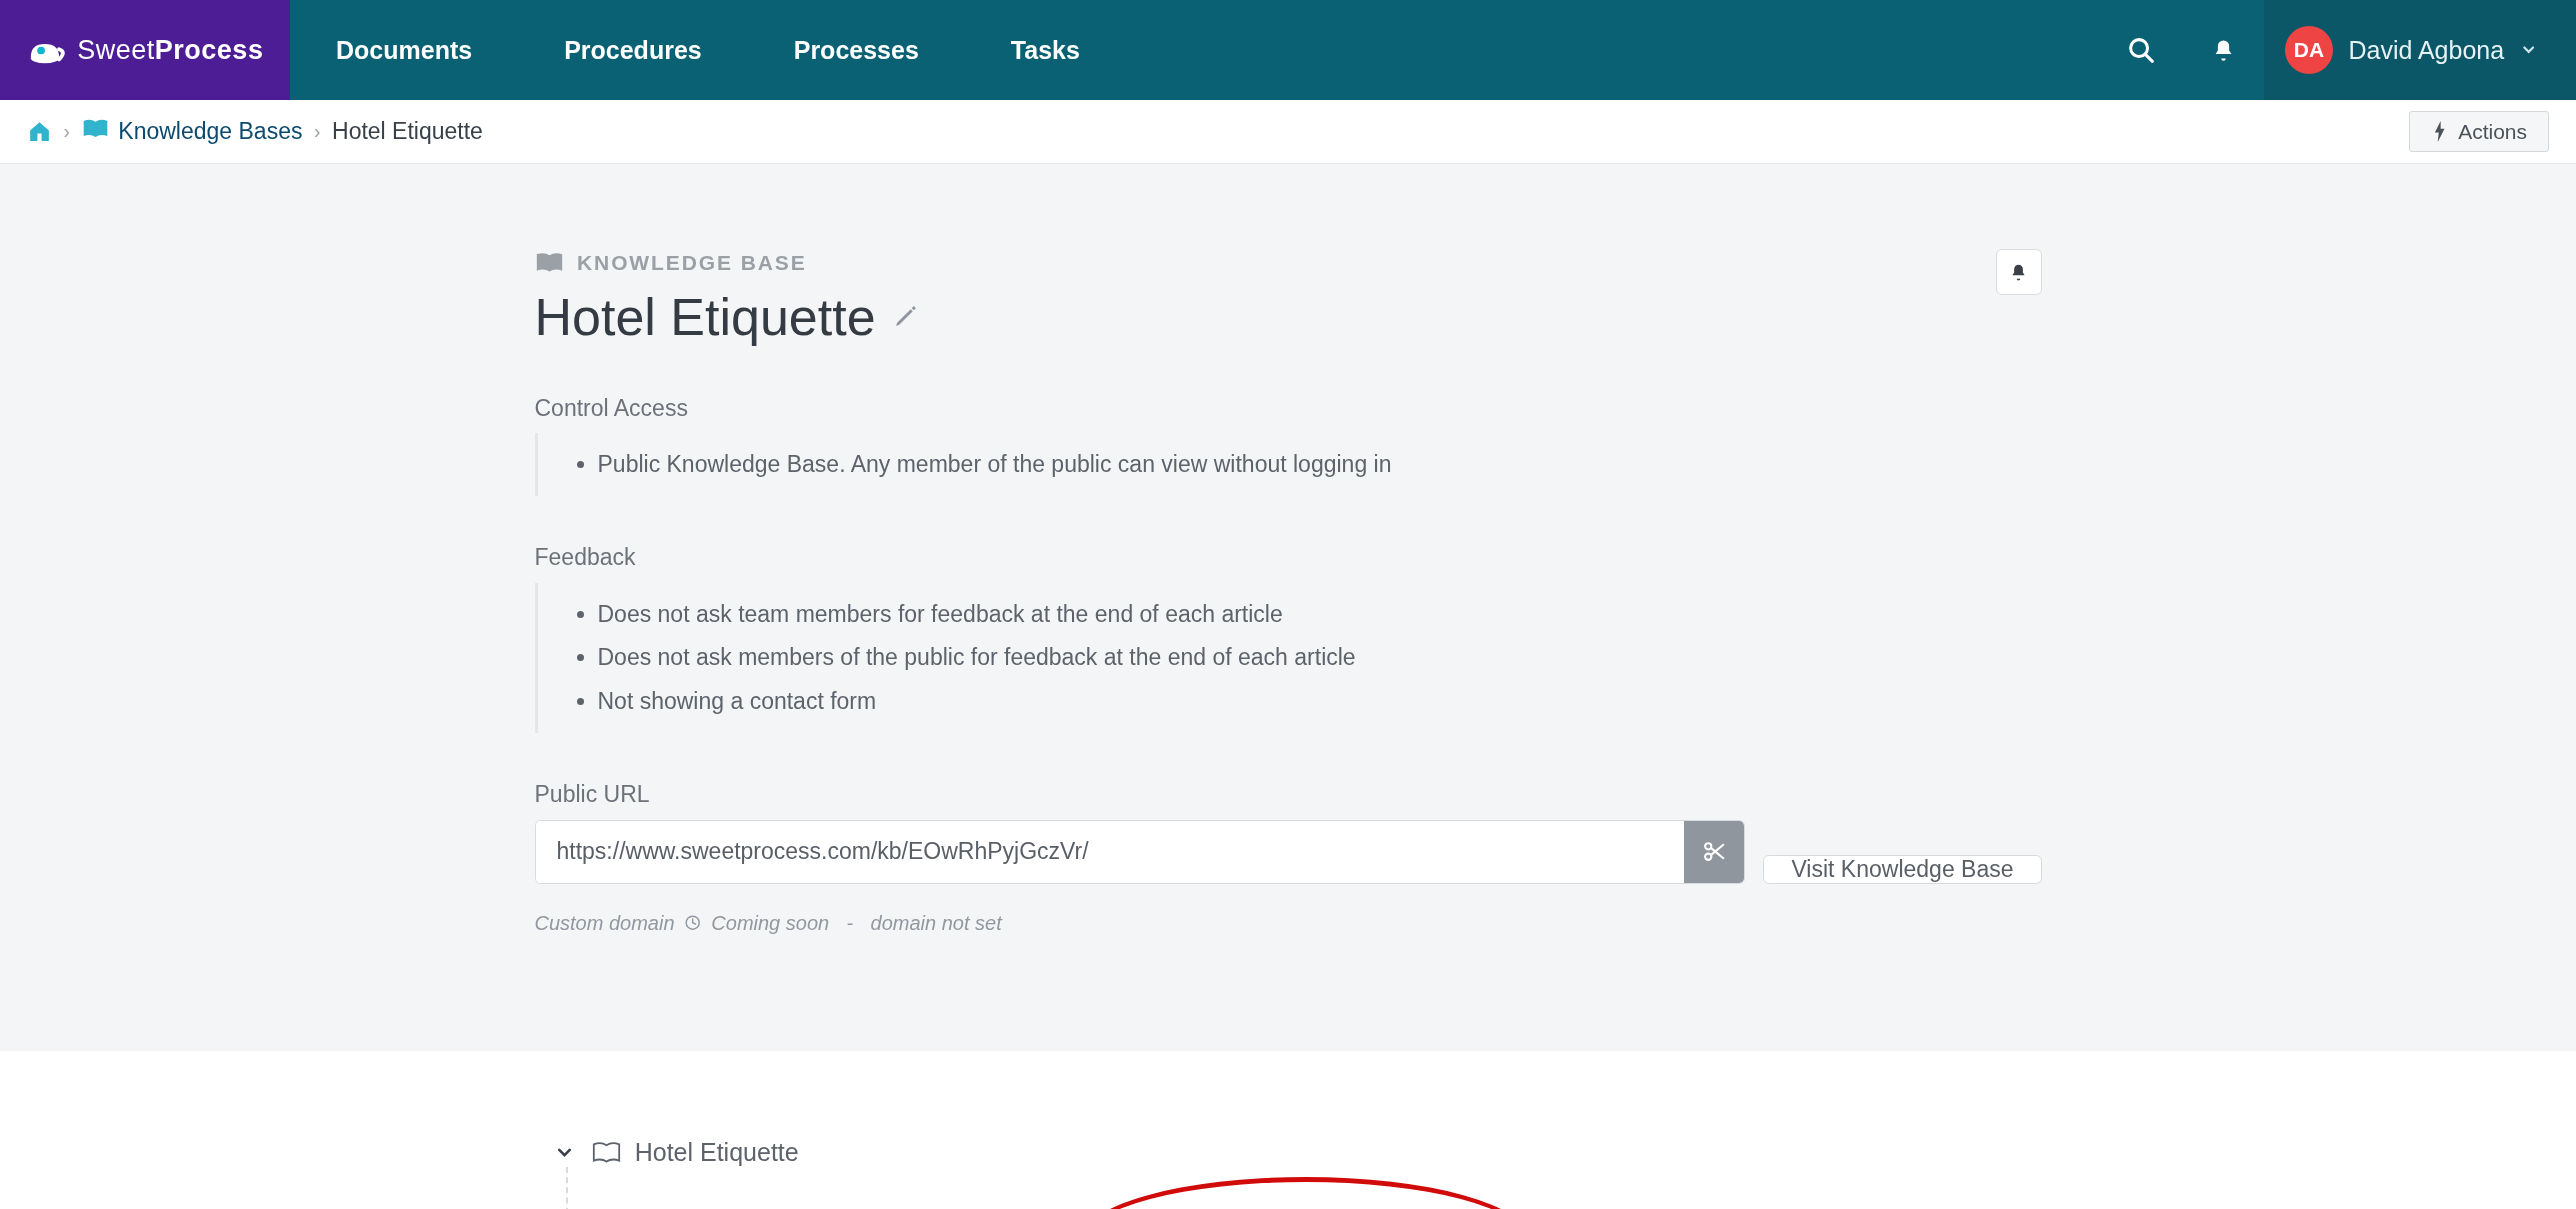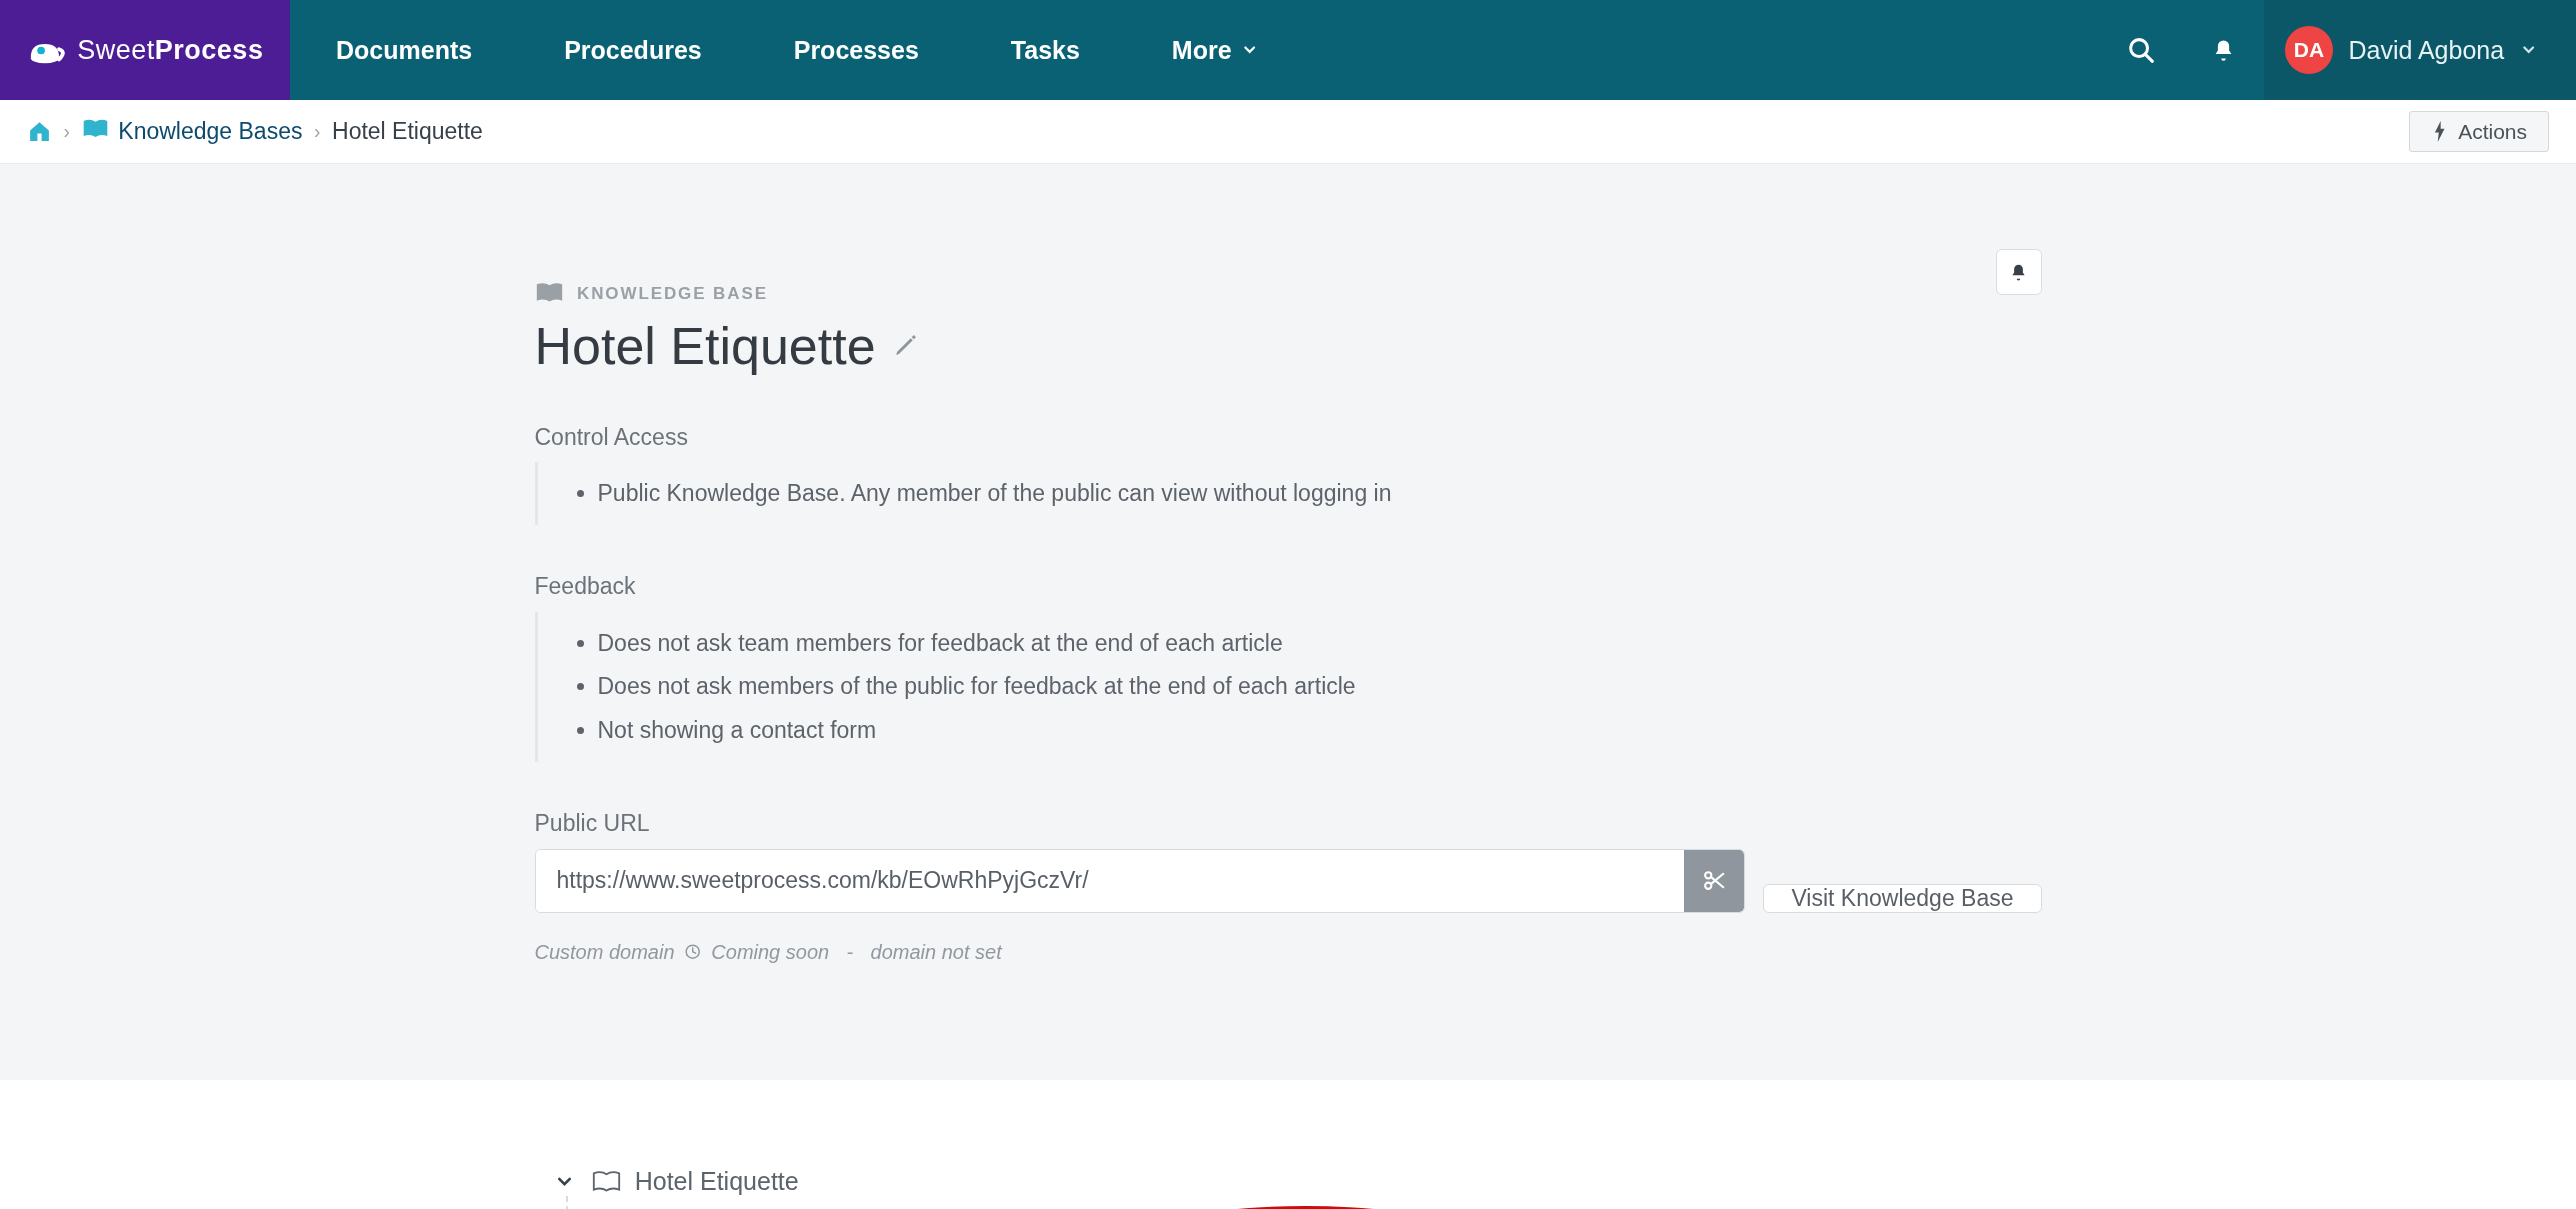--- a/index.html
+++ b/index.html
@@ -27,21 +27,21 @@
   .crumb-sep { color: #9aa3ab; margin: 0 11.6px; font-size: 19.3px; }
   .crumb-link { color: #0c4a6e; text-decoration: none; font-size: 23px; display: flex; align-items: flex-start; gap: 9.7px; }
   .crumb-link svg, .crumb-home svg { vertical-align: middle; }
   .crumb-current { color: #384049; font-size: 23px; }
   .crumb-flex { flex: 1; }
   .actions-btn { border: 1px solid #d4d8db; background: #f5f6f7; border-radius: 3px; padding: 7.7px 21px; display: flex; align-items: center; gap: 9.7px; color: #4b5258; font-size: 21px; cursor: pointer; }
 
   
   .gray-panel { background: #f4f5f6; padding-bottom: 116px; }
   .container { max-width: 1507px; margin: 0 auto; padding-top: 87px; position: relative; }
-  .eyebrow { display: flex; align-items: flex-end; gap: 13.5px; color: #9aa0a6; font-weight: 700; letter-spacing: 1.9px; font-size: 17px; text-transform: uppercase; margin-top: 30px; }
+  .eyebrow { display: flex; align-items: flex-start; gap: 13.5px; color: #9aa0a6; font-weight: 700; letter-spacing: 1.9px; font-size: 21px; text-transform: uppercase; }
   .title-row { display: flex; align-items: center; gap: 17.4px; margin-top: 11.6px; }
   .page-title { font-size: 52px; color: #353b43; font-weight: 400; }
   .edit-title { color: #8f969d; cursor: pointer; }
   .notify-btn { position: absolute; top: 85px; right: 0; width: 46px; height: 46px; border: 1px solid #d9dde0; border-radius: 5.8px; background: #fff; display: flex; align-items: center; justify-content: center; color: #3a4047; cursor: pointer; }
   
   .sect-label { color: #6c727a; font-size: 23px; margin-top: 48px; margin-bottom: 11.6px; }
   .info-block { border-left: 3.9px solid #e4e7e9; padding: 9.7px 0 9.7px 27px; }
   .info-block ul { list-style: disc; padding-left: 33px; }
   .info-block li { color: #5c636b; font-size: 23px; line-height: 1.9; }
 
@@ -79,28 +79,20 @@
         <path d="M50 30 q12 4 0 16" stroke="#fff" stroke-width="6" fill="none" stroke-linecap="round"></path>
       </svg>
       <span class="logo-text"><span>Sweet</span><b>Process</b></span>
     </div>
   </div>
   <div class="nav-links">
     <a href="#">Documents</a>
     <a href="#">Procedures</a>
     <a href="#">Processes</a>
     <a href="#">Tasks</a>
-    <a href="#">
-      <span class="nav-more">
-        <span>More</span>
-        <svg width="17.4" height="17.4" viewBox="0 0 24 24">
-            <path d="M6 9l6 6 6-6" fill="none" stroke="#fff" stroke-width="3" stroke-linecap="round"></path>
-          </svg>
-      </span>
-    </a>
   </div>
   <div class="nav-spacer"></div>
   <div class="nav-icons">
     <div class="nav-icon-btn">
       <svg width="29" height="29" viewBox="0 0 24 24">
           <circle cx="10" cy="10" r="7" fill="none" stroke="#fff" stroke-width="2.5"></circle>
           <line x1="15" y1="15" x2="21" y2="21" stroke="#fff" stroke-width="2.5" stroke-linecap="round"></line>
         </svg>
     </div>
     <div class="nav-icon-btn">

